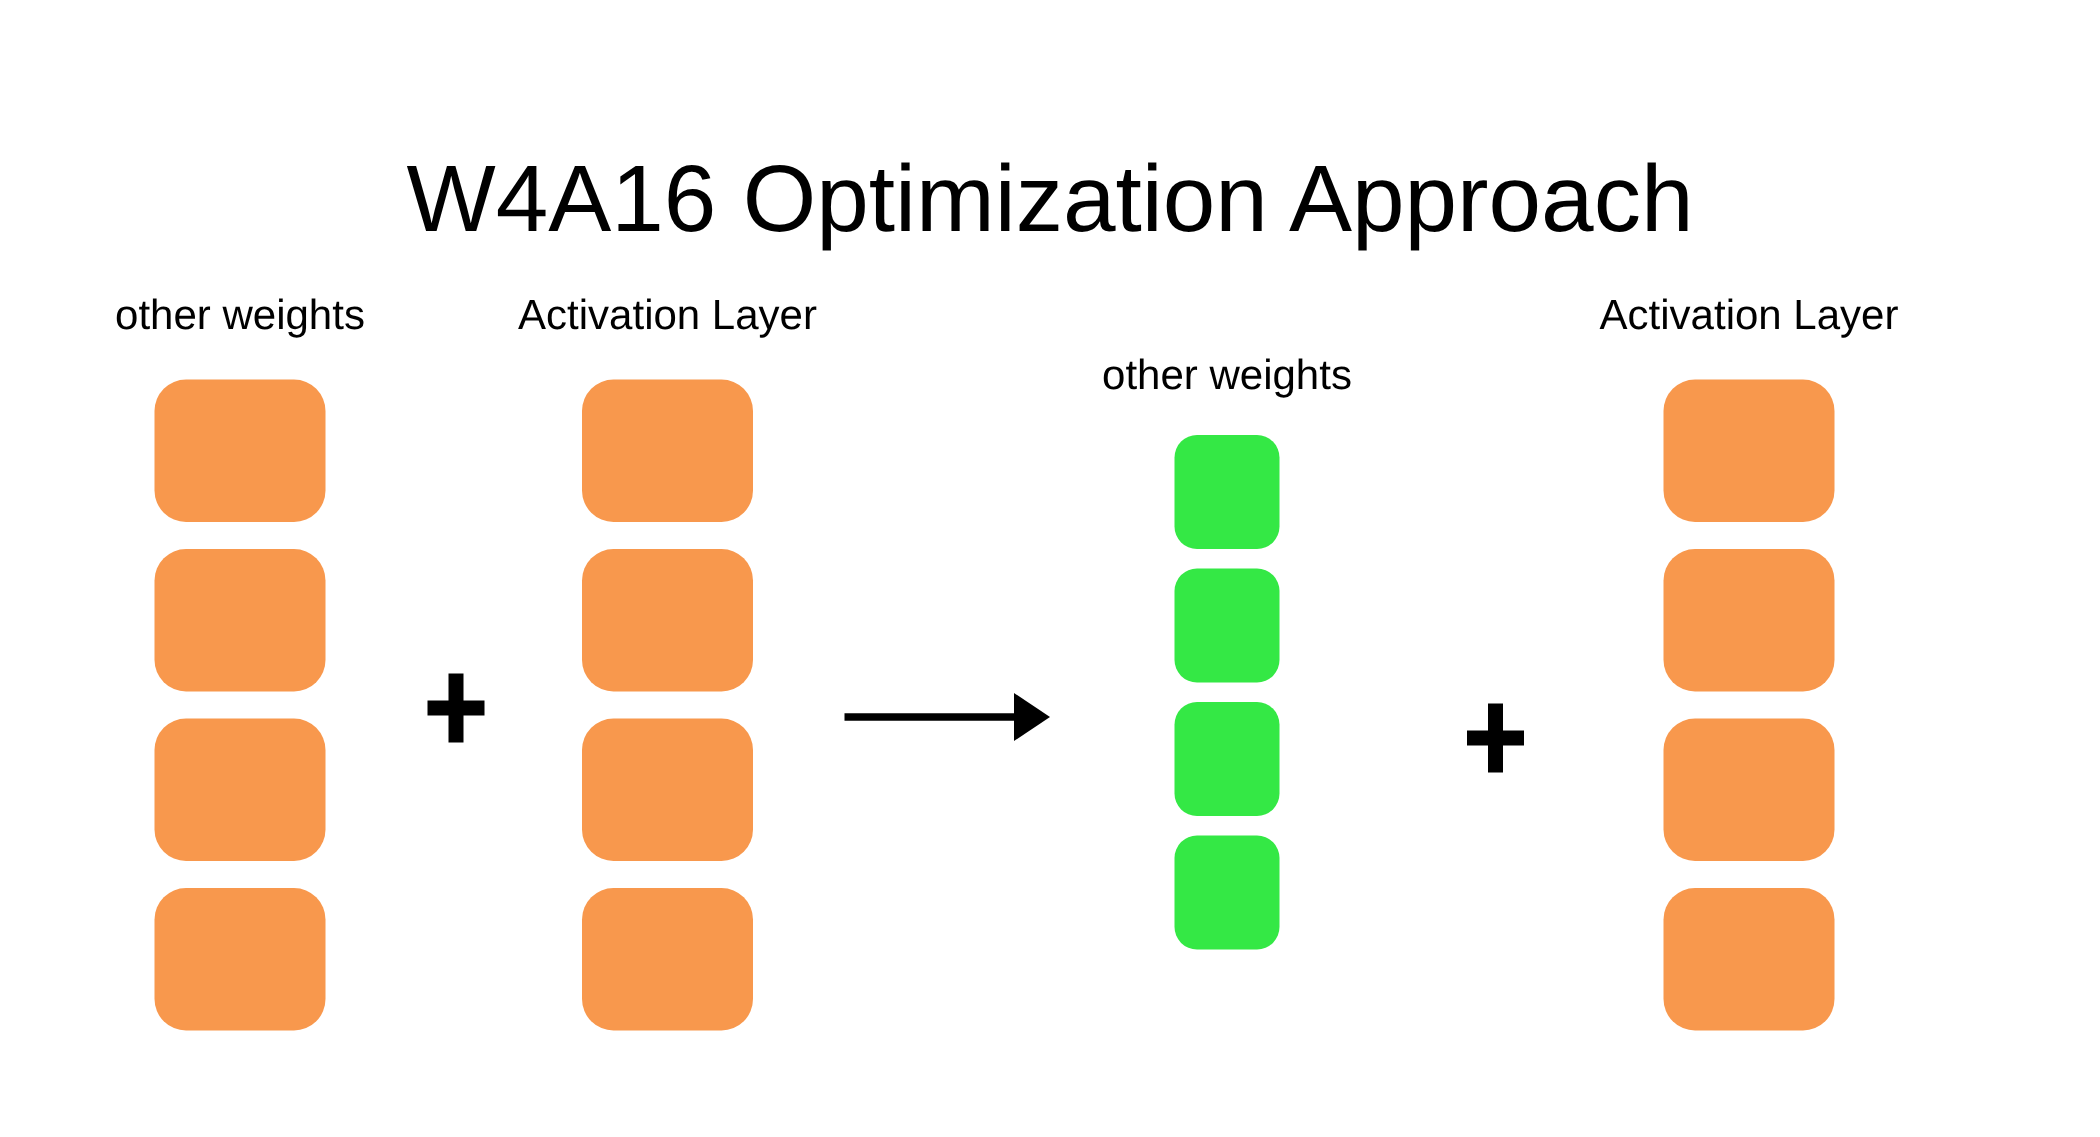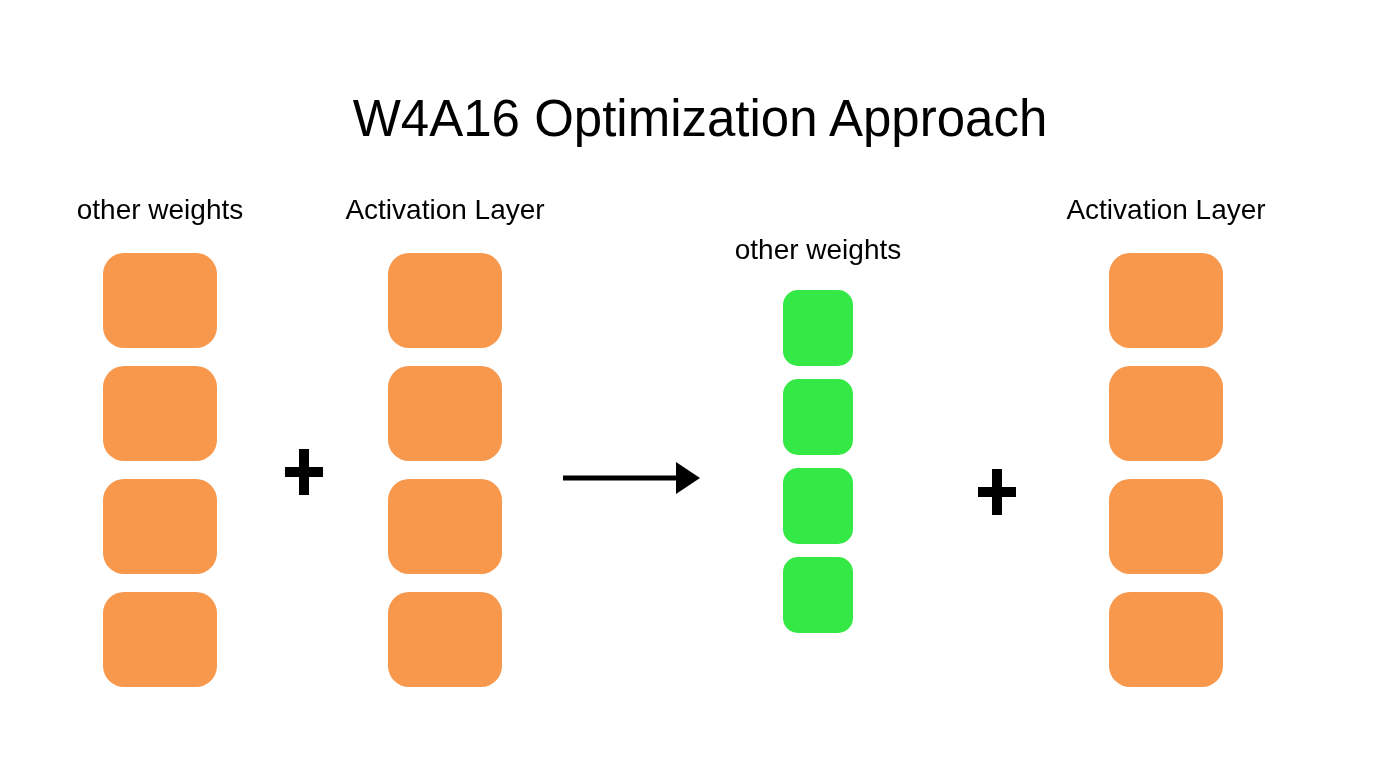--- a/index.html
+++ b/index.html
@@ -13,21 +13,21 @@
     overflow: hidden;
   }
   .canvas { position: absolute; inset: 0; }
 
   .title {
     position: absolute;
     top: 54px;
     left: 0;
     width: 1400px;
     text-align: center;
-    font-size: 51px;
+    font-size: 63px;
     font-weight: 400;
     line-height: 1.2;
     color: var(--text, #000);
     white-space: nowrap;
   }
 
   .col {
     position: absolute;
     width: 300px;
     display: flex;

